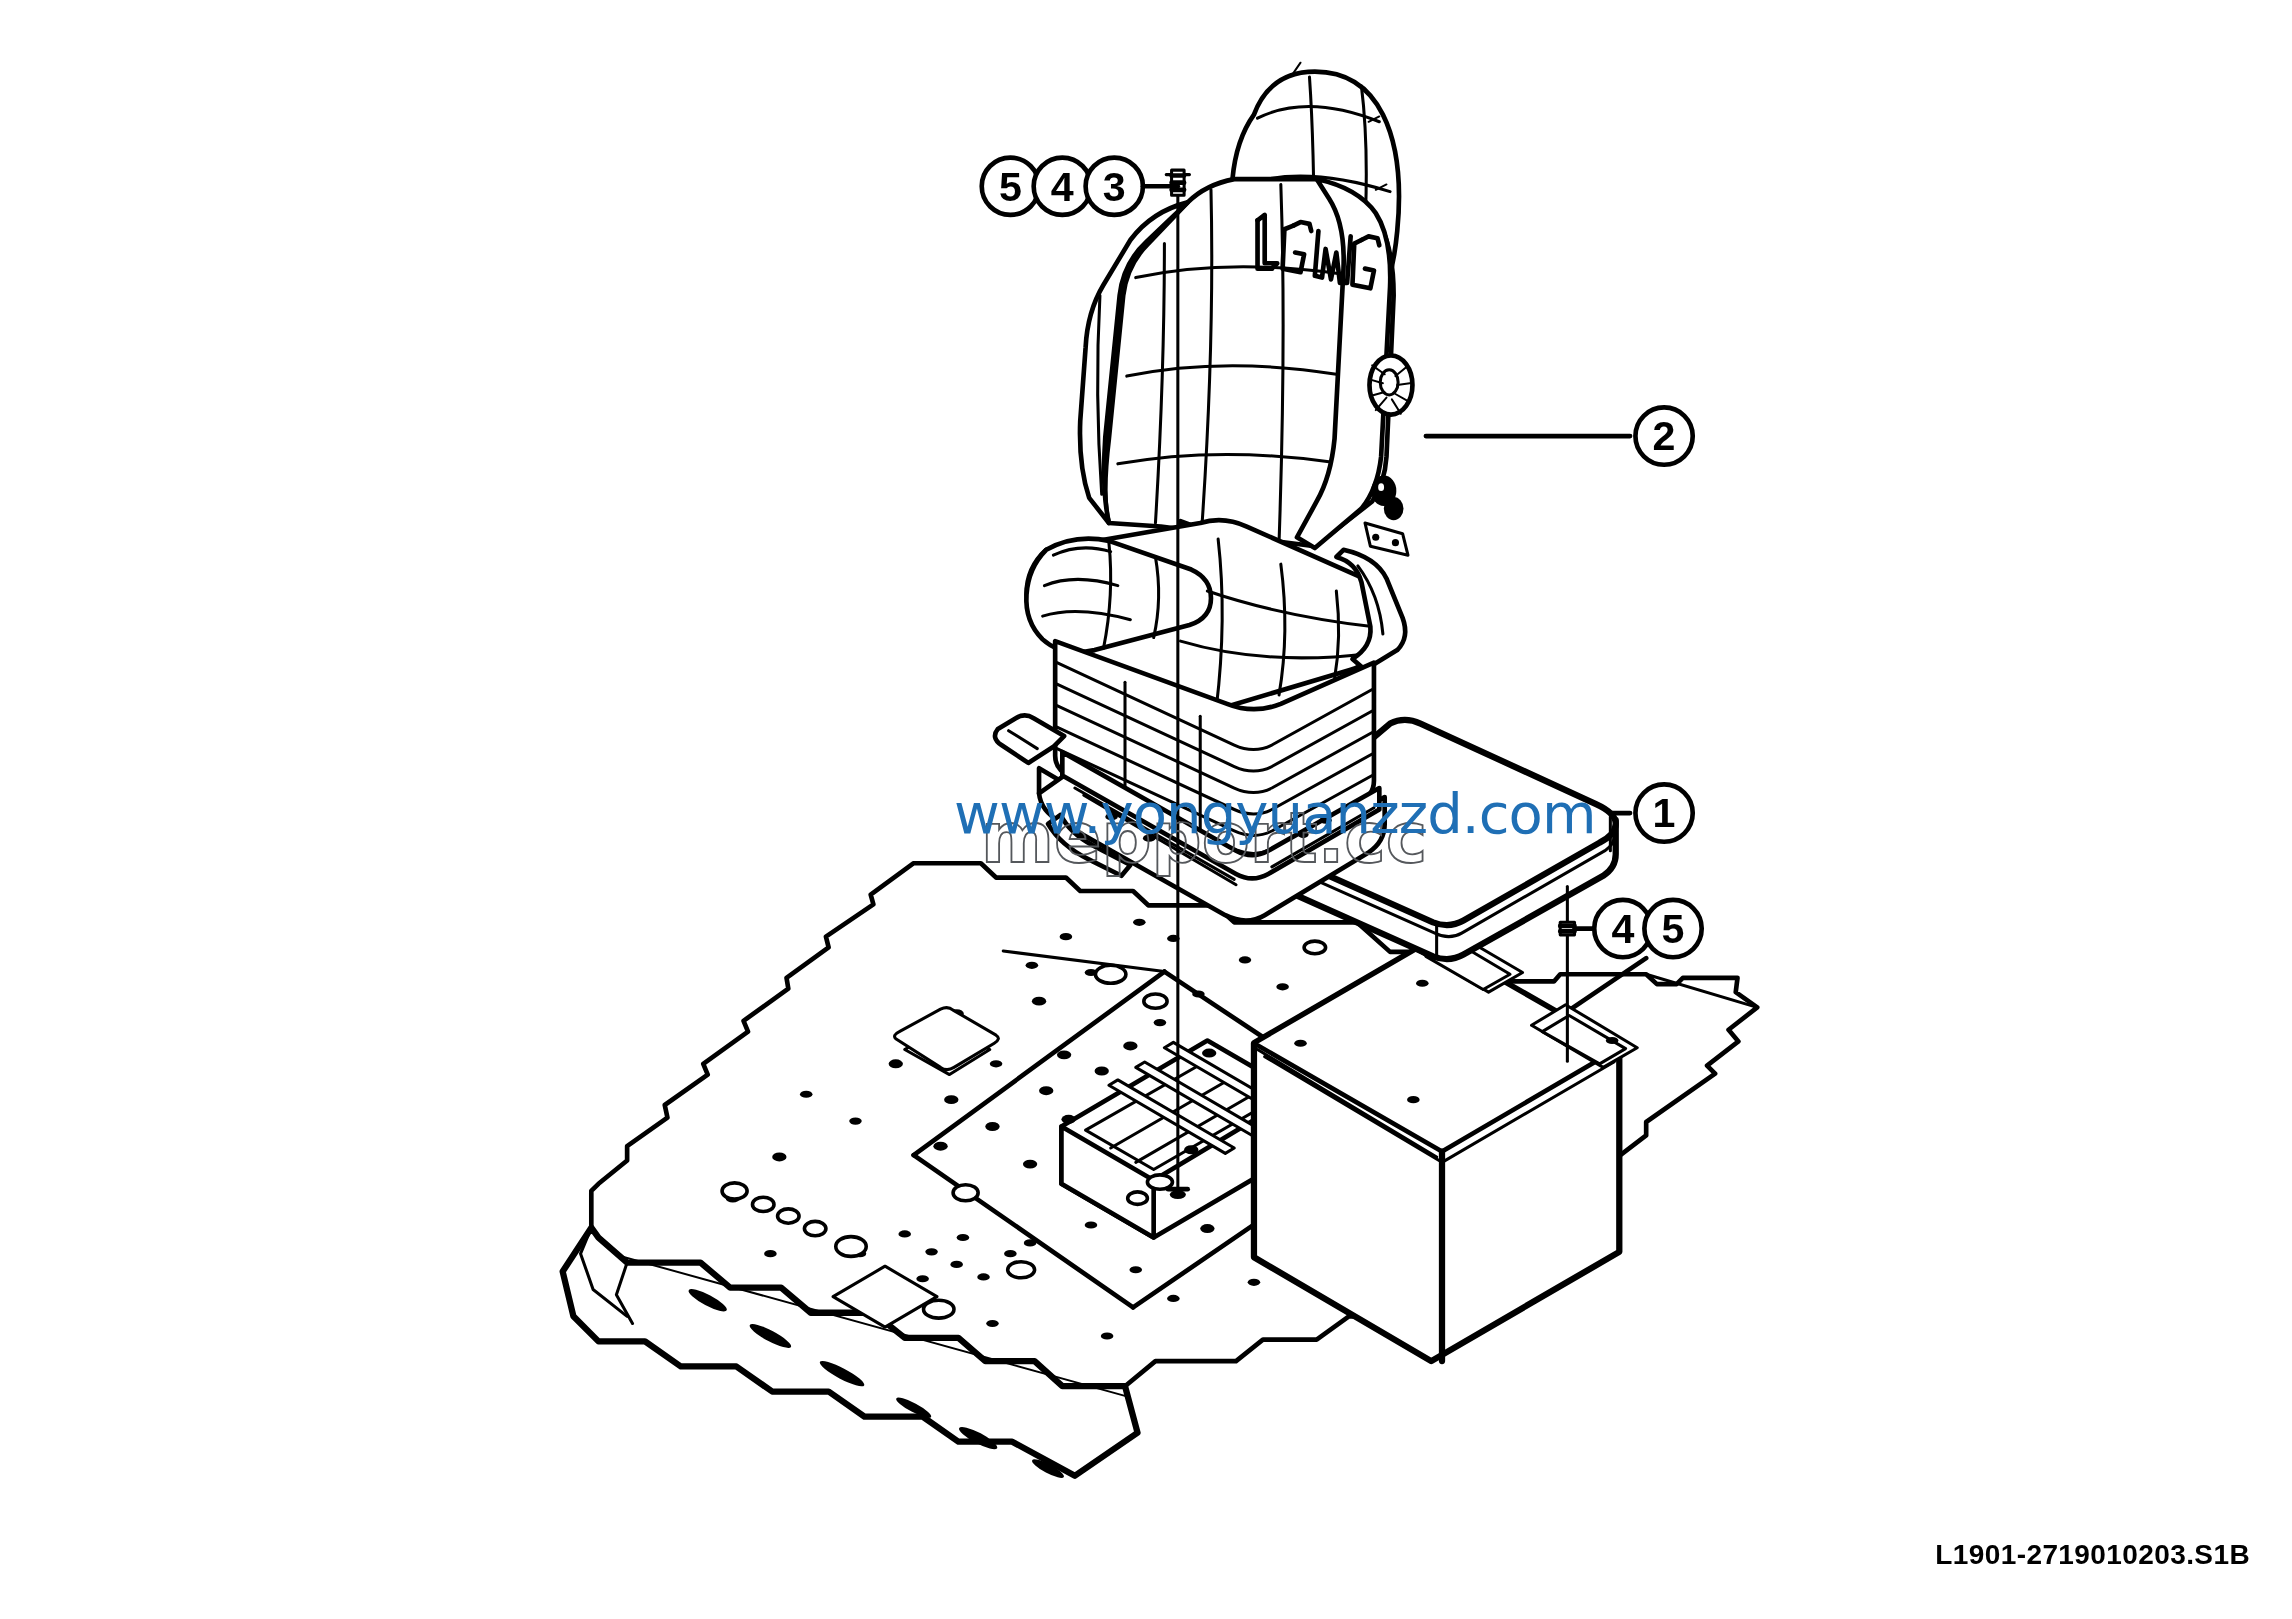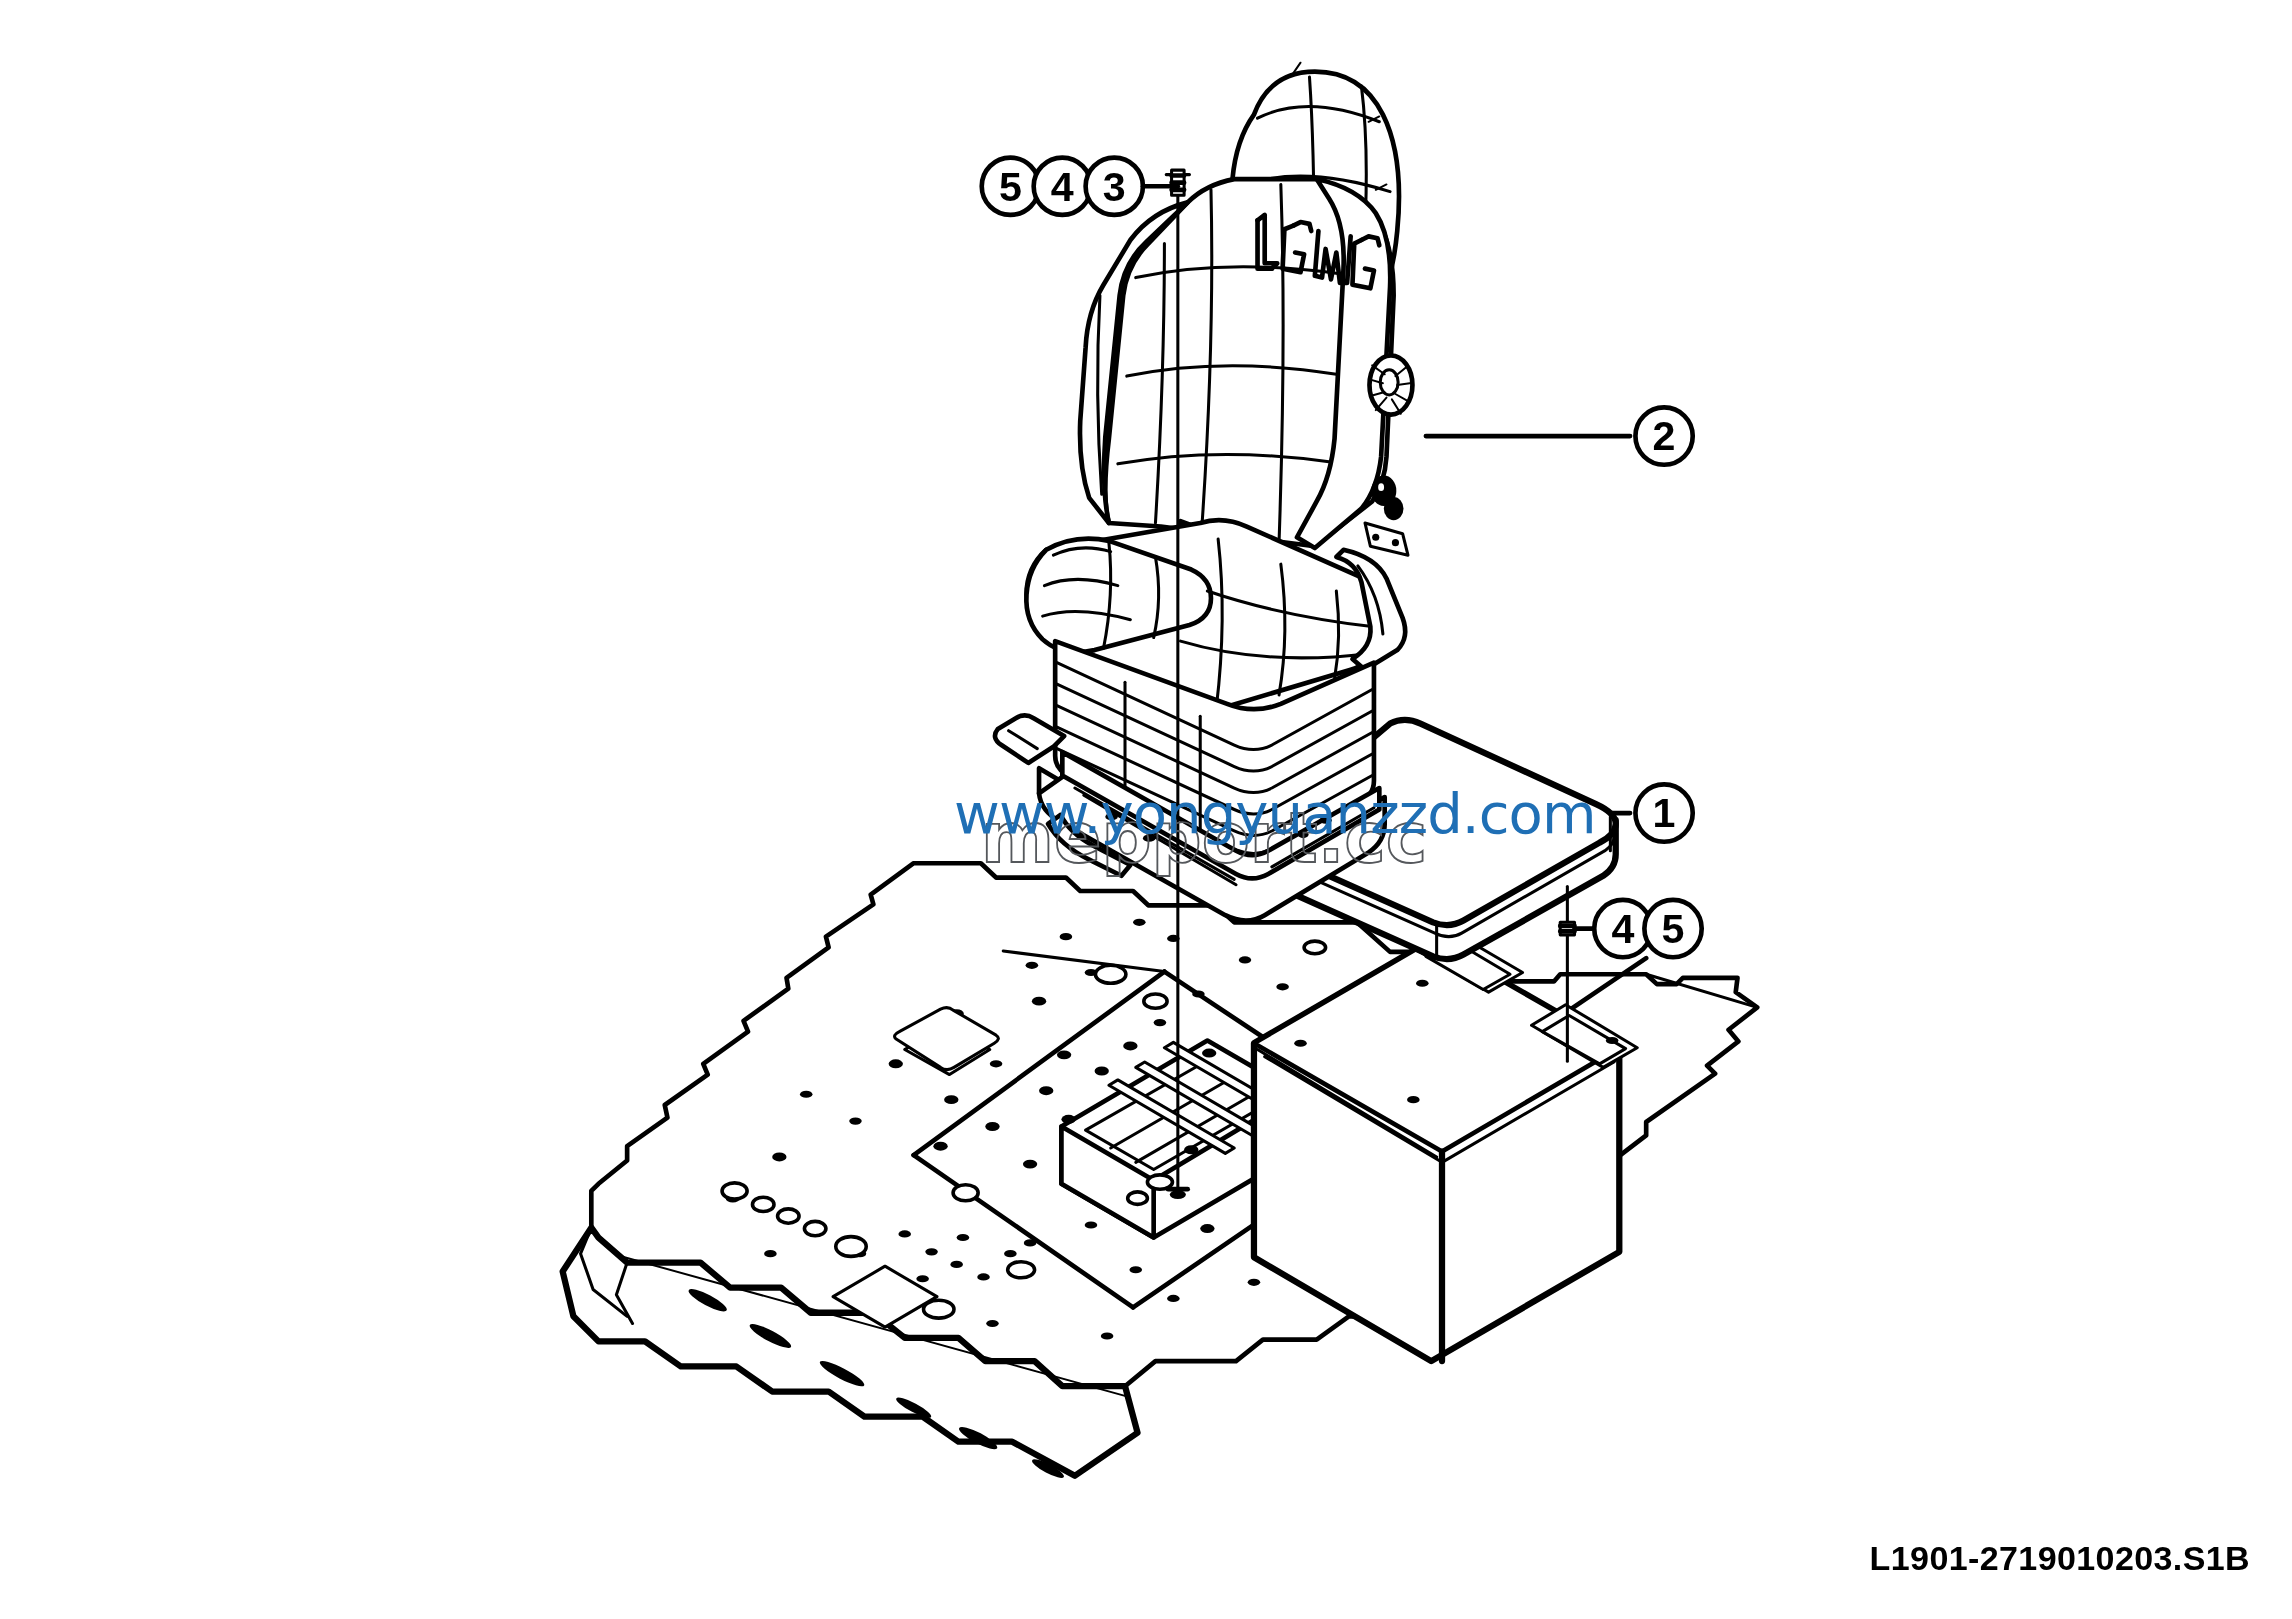--- a/index.html
+++ b/index.html
@@ -7,21 +7,21 @@
        font-family:"Liberation Sans",sans-serif;}
   #sheet{position:absolute;inset:0;background:#fff;}
   #art{position:absolute;left:0;top:0;width:2293px;height:1619px;}
   .wm{position:absolute;white-space:nowrap;pointer-events:none;}
   #wm-blue{left:922px;top:781px;font-size:56px;color:#1f6fb5;
            font-family:"DejaVu Sans",sans-serif;letter-spacing:-0.9px;margin-left:32px;}
   #wm-outline{left:981px;top:797px;font-size:70px;color:transparent;
               font-family:"DejaVu Sans",sans-serif;font-weight:700;
               letter-spacing:0px;
               -webkit-text-stroke:1.8px #55585c;}
-  #drawing-number{position:absolute;right:43px;top:1539px;font-size:34px;
+  #drawing-number{position:absolute;right:43px;top:1539px;font-size:28px;
                   font-weight:700;color:#000;letter-spacing:0.4px;
                   font-family:"Liberation Sans",sans-serif;}
 </style>
 </head>
 <body>
 
 <div id="sheet">
 
   <svg id="art" viewBox="0 0 2560 1808">
     <defs>

